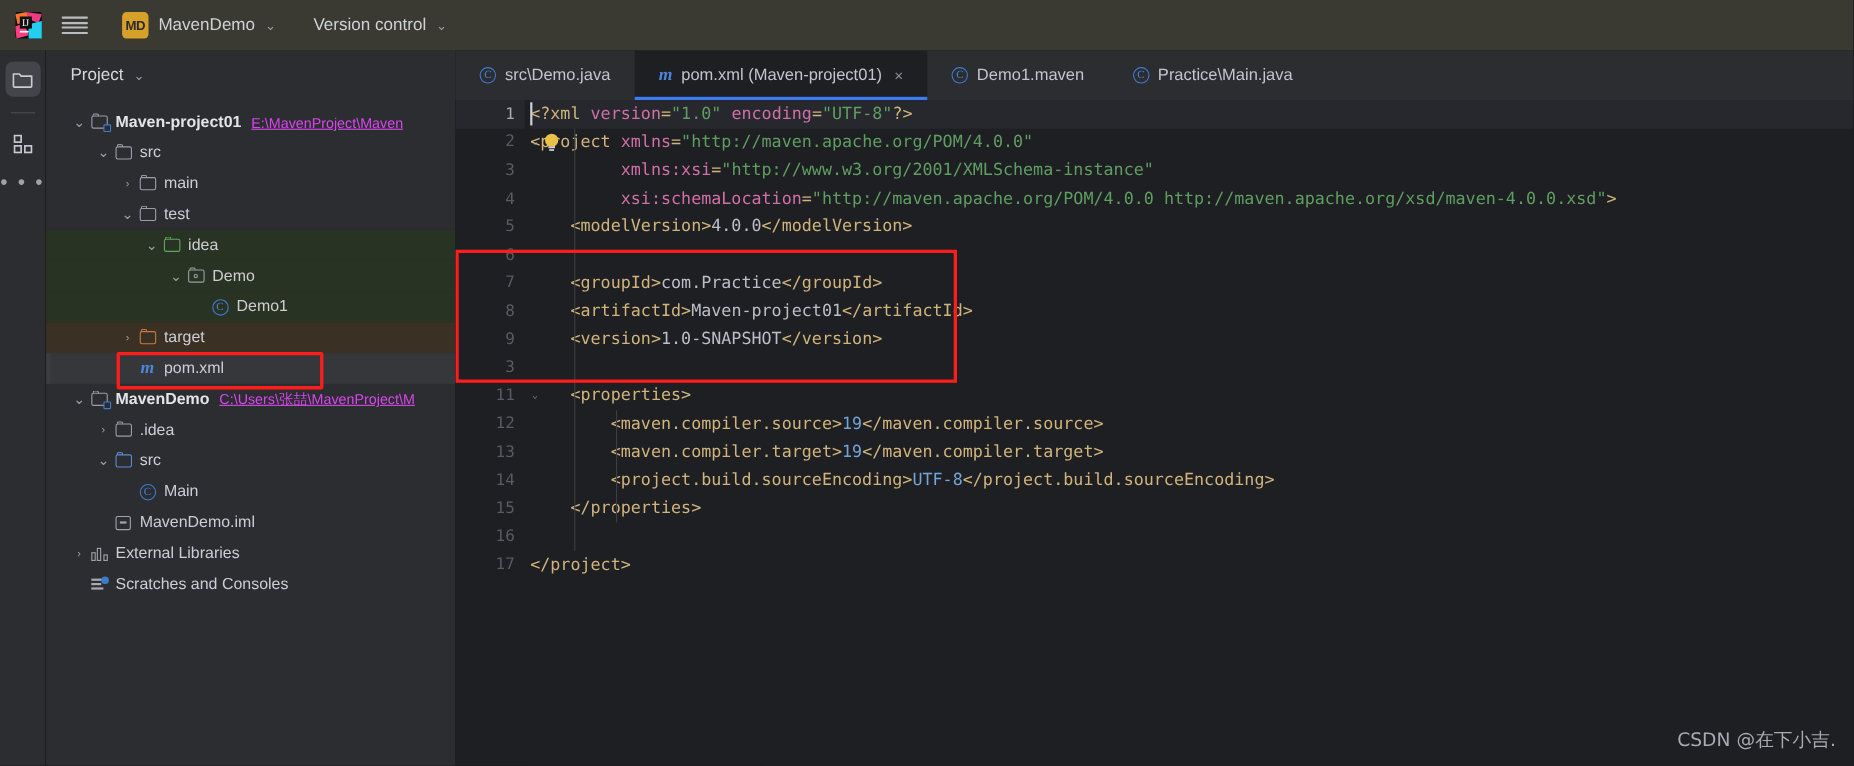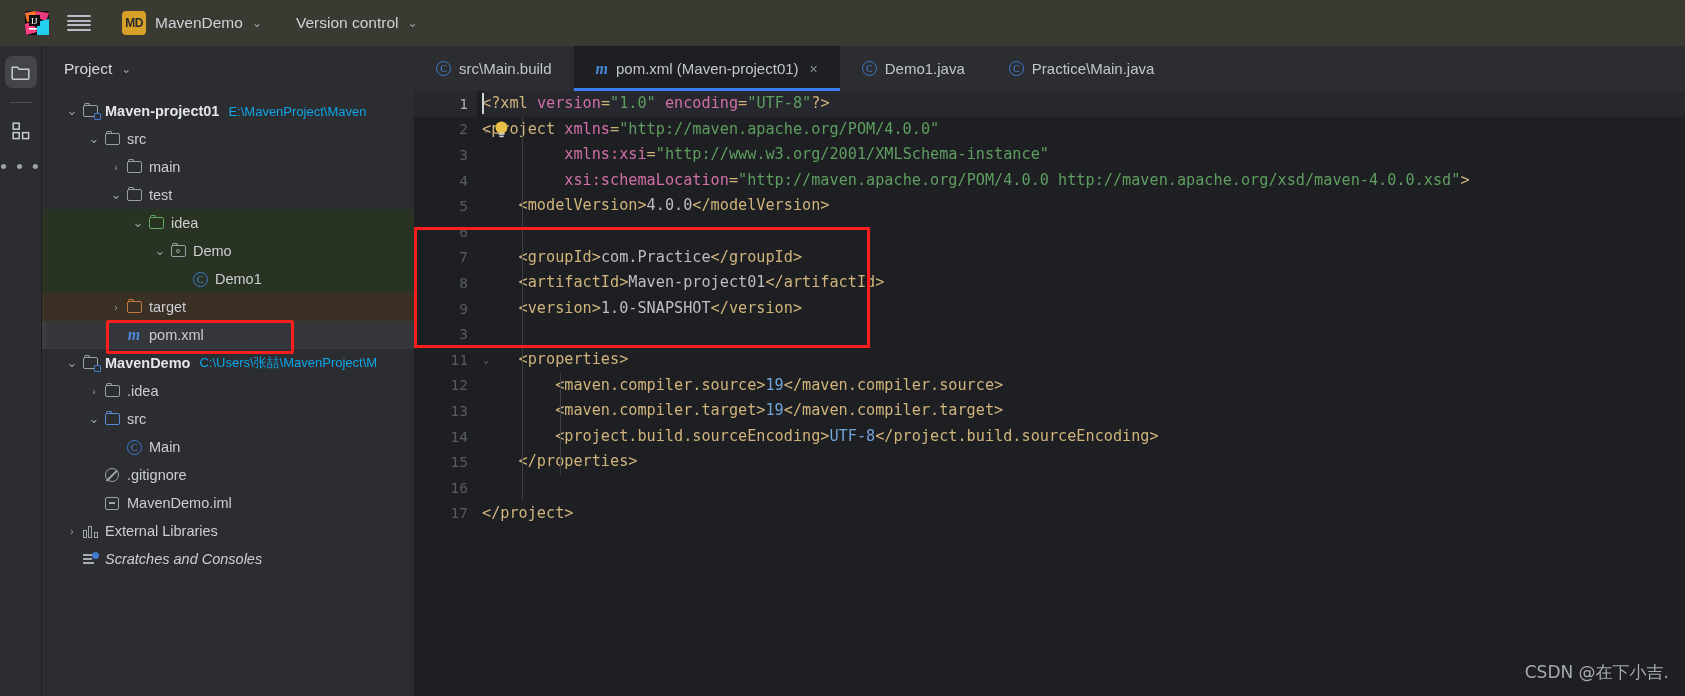--- a/index.html
+++ b/index.html
@@ -12,21 +12,21 @@
   .app { position: relative; width: 1685px; height: 696px; display: flex; flex-direction: column; }
 
   
   .titlebar {
     height: 46px; flex: 0 0 46px;
     background: #3b3a32;
     display: flex; align-items: center;
     padding-left: 8px; gap: 0px;
   }
   .logo-ij {
-    width: 26px; height: 26px; margin-left: 16px; margin-right: 16px;
+    width: 26px; height: 26px; margin-left: 5px; margin-right: 16px;
     position: relative; border-radius: 3px; overflow: hidden; flex: 0 0 26px;
   }
   .hamburger { width: 26px; height: 22px; display: flex; flex-direction: column;
     justify-content: space-between; padding: 3px 1px; margin-right: 22px; cursor: pointer; }
   .hamburger span { display: block; height: 2px; background: #b9bcc2; border-radius: 1px; }
   .proj-badge {
     width: 24px; height: 24px; background: #d6a029; color: #2b2b2b;
     font-size: 12px; font-weight: bold; border-radius: 4px;
     display: flex; align-items: center; justify-content: center;
     margin-right: 9px; letter-spacing: -0.5px;
@@ -64,21 +64,21 @@
     white-space: nowrap; cursor: pointer; padding-right: 6px;
   }
   .row .arrow {
     width: 16px; flex: 0 0 16px; color: #9aa0a6; font-size: 10px;
     display: flex; align-items: center; justify-content: center;
   }
   .row .ic { width: 20px; flex: 0 0 20px; display: flex; align-items: center;
     justify-content: center; margin-right: 5px; }
   .row .lb { color: #ccced3; }
   .row .lb.bold { font-weight: bold; color: #e3e5e9; }
-  .row .path { color: #0ea5e9; font-size: 13px; margin-left: 9px; }
+  .row .path { color: #d946ef; font-size: 13px; margin-left: 9px; text-decoration: underline; }
   .row.green { background: #293323; }
   .row.brown { background: #3b3024; }
   .row.selected-bg { background: #35373b; }
   .sel-strip { position: absolute; left: 0; top: 0; bottom: 0; width: 4px; background: #3b3d41; }
 
   
   .f-grey, .f-blue, .f-green, .f-orange { width: 15px; height: 12px; position: relative; }
   .f-grey::before, .f-blue::before, .f-green::before, .f-orange::before {
     content: ""; position: absolute; left: 0; top: 0; width: 15px; height: 12px;
     border: 1.4px solid #9aa0a6; border-radius: 2px; box-sizing: border-box;
@@ -314,43 +314,36 @@
           <div class="row" style="padding-left: 66px;">
             <span class="arrow"></span>
             <span class="ic">
               <span class="c-icon">C</span>
             </span>
             <span class="lb">Main</span>
           </div>
           <div class="row" style="padding-left: 44px;">
             <span class="arrow"></span>
             <span class="ic">
-              <span class="git-icon"></span>
-            </span>
-            <span class="lb">.gitignore</span>
-          </div>
-          <div class="row" style="padding-left: 44px;">
-            <span class="arrow"></span>
-            <span class="ic">
               <span class="iml-icon"></span>
             </span>
             <span class="lb">MavenDemo.iml</span>
           </div>
           <div class="row" style="padding-left: 22px;">
             <span class="arrow">›</span>
             <span class="ic">
               <span class="lib-icon">
                 <i style="height:8px"></i>
                 <i style="height:12px"></i>
                 <i style="height:6px"></i>
               </span>
             </span>
             <span class="lb">External Libraries</span>
           </div>
-          <div class="row" style="padding-left: 22px; font-style: italic;">
+          <div class="row" style="padding-left: 22px;">
             <span class="arrow"></span>
             <span class="ic">
               <span class="scr-icon">
                 <i class="b1"></i>
                 <i class="b2"></i>
                 <i class="b3"></i>
                 <span class="dot"></span>
               </span>
             </span>
             <span class="lb">Scratches and Consoles</span>
@@ -358,34 +351,34 @@
         </div>
       <div class="red-box-tree" id="treebox" style="left: 64px; top: 274px; width: 188px; height: 34px; border-color: rgb(252, 29, 29);"></div>
     </div>
 
     <div class="editor-area">
       <div class="tabbar" id="tabbar">
           <div class="tab">
             <span style="display: flex; align-items: center;">
               <span class="c-icon">C</span>
             </span>
-            <span>src\Main.build</span>
+            <span>src\Demo.java</span>
           </div>
           <div class="tab active">
             <span style="display: flex; align-items: center;">
               <span class="m-icon">m</span>
             </span>
             <span>pom.xml (Maven-project01)</span>
             <span class="closex">×</span>
           </div>
           <div class="tab">
             <span style="display: flex; align-items: center;">
               <span class="c-icon">C</span>
             </span>
-            <span>Demo1.java</span>
+            <span>Demo1.maven</span>
           </div>
           <div class="tab">
             <span style="display: flex; align-items: center;">
               <span class="c-icon">C</span>
             </span>
             <span>Practice\Main.java</span>
           </div>
         </div>
       <div class="code-wrap">
         <div class="gutter" id="gutter">

